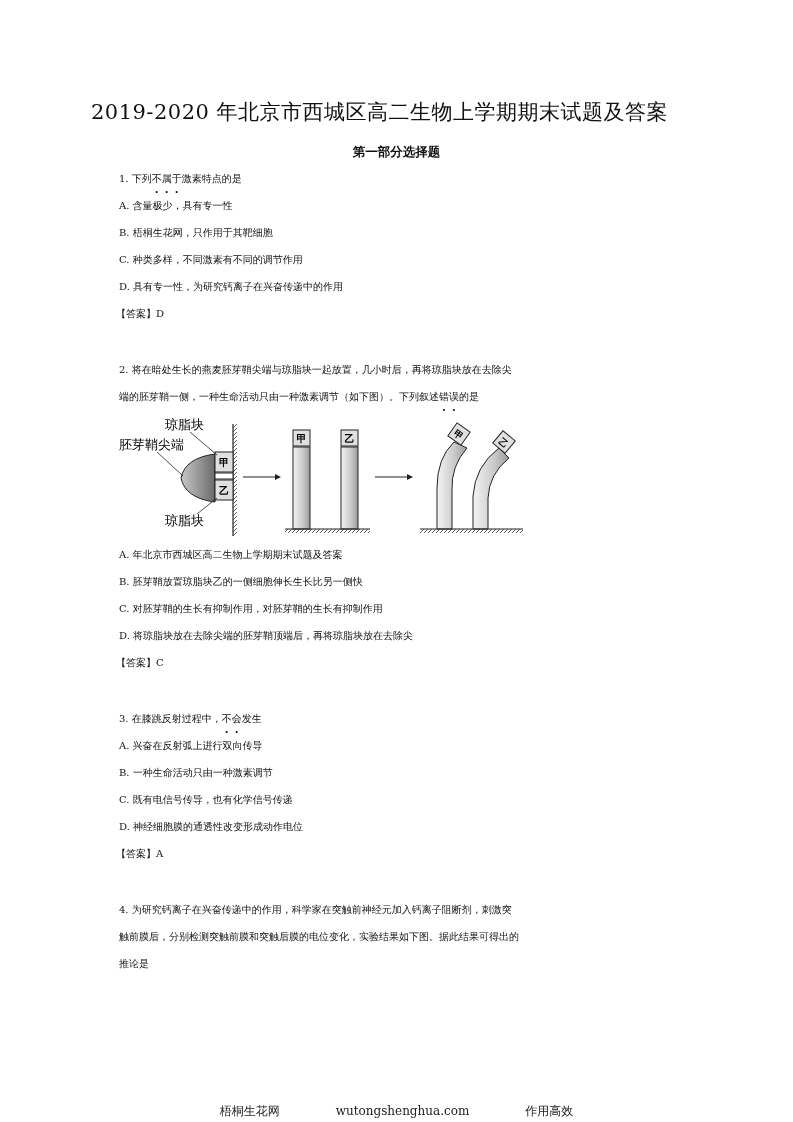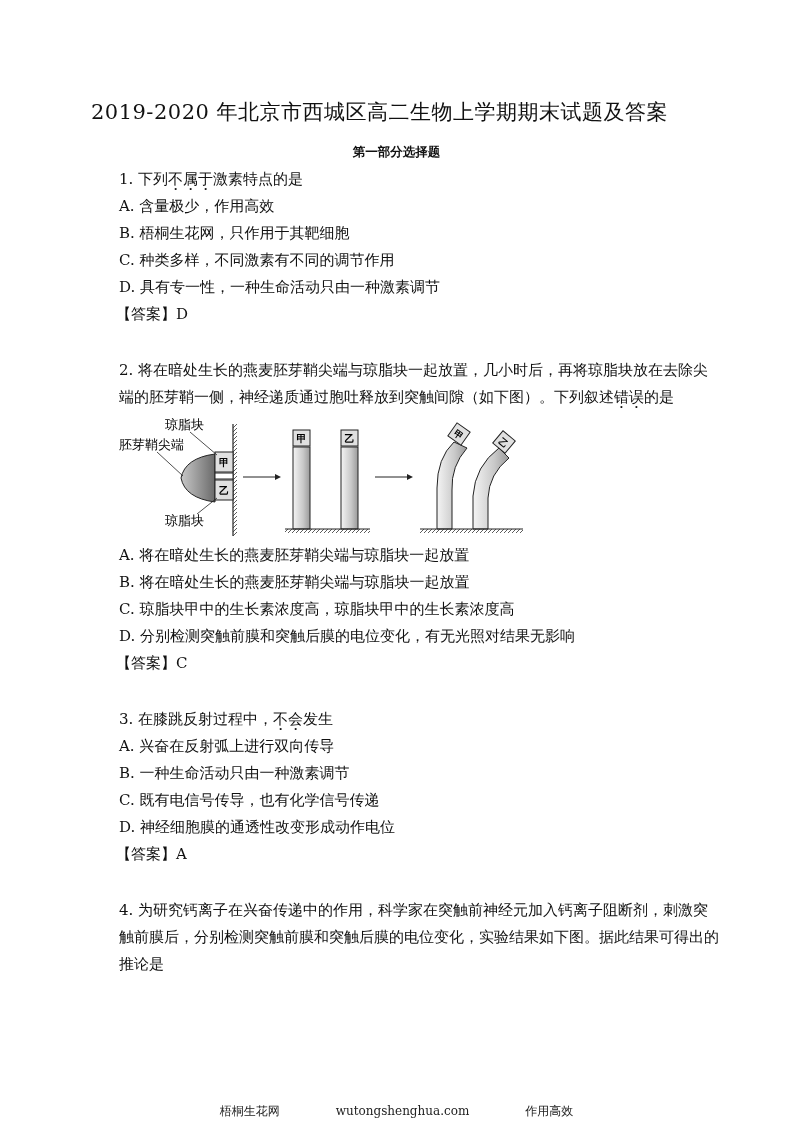--- a/index.html
+++ b/index.html
@@ -2,45 +2,45 @@
 <html><head>
 <meta charset="utf-8">
 <style>
   html, body { margin: 0; padding: 0; background: #ffffff; }
   body { width: 793px; height: 1122px; position: relative; overflow: hidden;
          font-family: "DejaVu Serif", "Liberation Serif", serif; color: #111; }
   .title { position: absolute; top: 98px; left: 0; width: 759px; text-align: center;
            font-size: 21px; letter-spacing: 0.5px; }
   .section { position: absolute; top: 144px; left: 0; width: 793px; text-align: center;
              font-family: "DejaVu Sans", sans-serif; font-weight: bold; font-size: 12.5px; }
-  .line { position: absolute; left: 119px; font-size: 15px; white-space: nowrap; line-height: 16px; }
+  .line { position: absolute; left: 119px; font-size: 10px; white-space: nowrap; line-height: 16px; }
   .line.ans { left: 116px; }
   .dot { position: relative; }
   .dot::after { content: "."; position: absolute; left: 50%; top: 9px; transform: translateX(-50%);
                 font-size: 11px; font-weight: bold; }
   .figure { position: absolute; left: 115px; top: 418px; width: 410px; height: 118px; }
   .footer { position: absolute; top: 1103px; left: 0; width: 793px; text-align: center;
             font-size: 12px; color: #222; }
   .footer span { margin: 0 26px; }
 </style>
 </head>
 <body>
 
 <div class="title">2019-2020 年北京市西城区高二生物上学期期末试题及答案</div>
 <div class="section">第一部分选择题</div>
 
 <div class="line" style="top:171px"><span>1. 下列</span><span class="dot">不</span><span class="dot">属</span><span class="dot">于</span><span>激素特点的是</span></div>
-<div class="line" style="top:198px">A. 含量极少，作用高效</div>
+<div class="line" style="top:198px">A. 含量极少，具有专一性</div>
 <div class="line" style="top:225px">B. 梧桐生花网，只作用于其靶细胞</div>
 <div class="line" style="top:252px">C. 种类多样，不同激素有不同的调节作用</div>
-<div class="line" style="top:279px">D. 具有专一性，一种生命活动只由一种激素调节</div>
+<div class="line" style="top:279px">D. 具有专一性，为研究钙离子在兴奋传递中的作用</div>
 <div class="line ans" style="top:306px">【答案】D</div>
 
 <div class="line" style="top:362px">2. 将在暗处生长的燕麦胚芽鞘尖端与琼脂块一起放置，几小时后，再将琼脂块放在去除尖</div>
-<div class="line" style="top:389px"><span>端的胚芽鞘一侧，神经递质通过胞吐释放到突触间隙（如下图）。下列叙述</span><span class="dot">错</span><span class="dot">误</span><span>的是</span></div>
+<div class="line" style="top:389px"><span>端的胚芽鞘一侧，一种生命活动只由一种激素调节（如下图）。下列叙述</span><span class="dot">错</span><span class="dot">误</span><span>的是</span></div>
 
 <div class="figure">
   <svg width="410" height="118" viewBox="0 0 410 118" xmlns="http://www.w3.org/2000/svg">
     <defs>
       <linearGradient id="tipg" x1="0" x2="1" y1="0" y2="0">
         <stop offset="0" stop-color="#c8c8c8"></stop>
           <stop offset="1" stop-color="#6a6a6a"></stop>
       </linearGradient>
       <linearGradient id="stem" x1="0" x2="1" y1="0" y2="0">
         <stop offset="0" stop-color="#f4f4f4"></stop>
@@ -92,24 +92,24 @@
     <path d="M358,111 L358,78 Q360,48 384,30 L394,40 Q374,56 373,80 L373,111 Z" fill="url(#stem)" stroke="#222"></path>
     <g transform="translate(389,24) rotate(40)">
       <rect x="-8" y="-8" width="16" height="16" fill="#e0e0e0" stroke="#222"></rect>
       <text x="0" y="4" font-size="9" text-anchor="middle" font-weight="bold" font-family="DejaVu Sans, sans-serif">乙</text>
     </g>
     <line x1="305" y1="111" x2="408" y2="111" stroke="#222"></line>
     <rect x="305" y="111" width="103" height="4" fill="url(#hatch)"></rect>
   </svg>
 </div>
 
-<div class="line" style="top:547px">A. 将在暗处生长的燕麦胚芽鞘尖端与琼脂块一起放置</div>
-<div class="line" style="top:574px">B. 将在暗处生长的燕麦胚芽鞘尖端与琼脂块一起放置</div>
-<div class="line" style="top:601px">C. 琼脂块甲中的生长素浓度高，琼脂块甲中的生长素浓度高</div>
-<div class="line" style="top:628px">D. 分别检测突触前膜和突触后膜的电位变化，有无光照对结果无影响</div>
+<div class="line" style="top:547px">A. 年北京市西城区高二生物上学期期末试题及答案</div>
+<div class="line" style="top:574px">B. 胚芽鞘放置琼脂块乙的一侧细胞伸长生长比另一侧快</div>
+<div class="line" style="top:601px">C. 对胚芽鞘的生长有抑制作用，对胚芽鞘的生长有抑制作用</div>
+<div class="line" style="top:628px">D. 将琼脂块放在去除尖端的胚芽鞘顶端后，再将琼脂块放在去除尖</div>
 <div class="line ans" style="top:655px">【答案】C</div>
 
 <div class="line" style="top:711px"><span>3. 在膝跳反射过程中，</span><span class="dot">不</span><span class="dot">会</span><span>发生</span></div>
 <div class="line" style="top:738px">A. 兴奋在反射弧上进行双向传导</div>
 <div class="line" style="top:765px">B. 一种生命活动只由一种激素调节</div>
 <div class="line" style="top:792px">C. 既有电信号传导，也有化学信号传递</div>
 <div class="line" style="top:819px">D. 神经细胞膜的通透性改变形成动作电位</div>
 <div class="line ans" style="top:846px">【答案】A</div>
 
 <div class="line" style="top:902px">4. 为研究钙离子在兴奋传递中的作用，科学家在突触前神经元加入钙离子阻断剂，刺激突</div>

